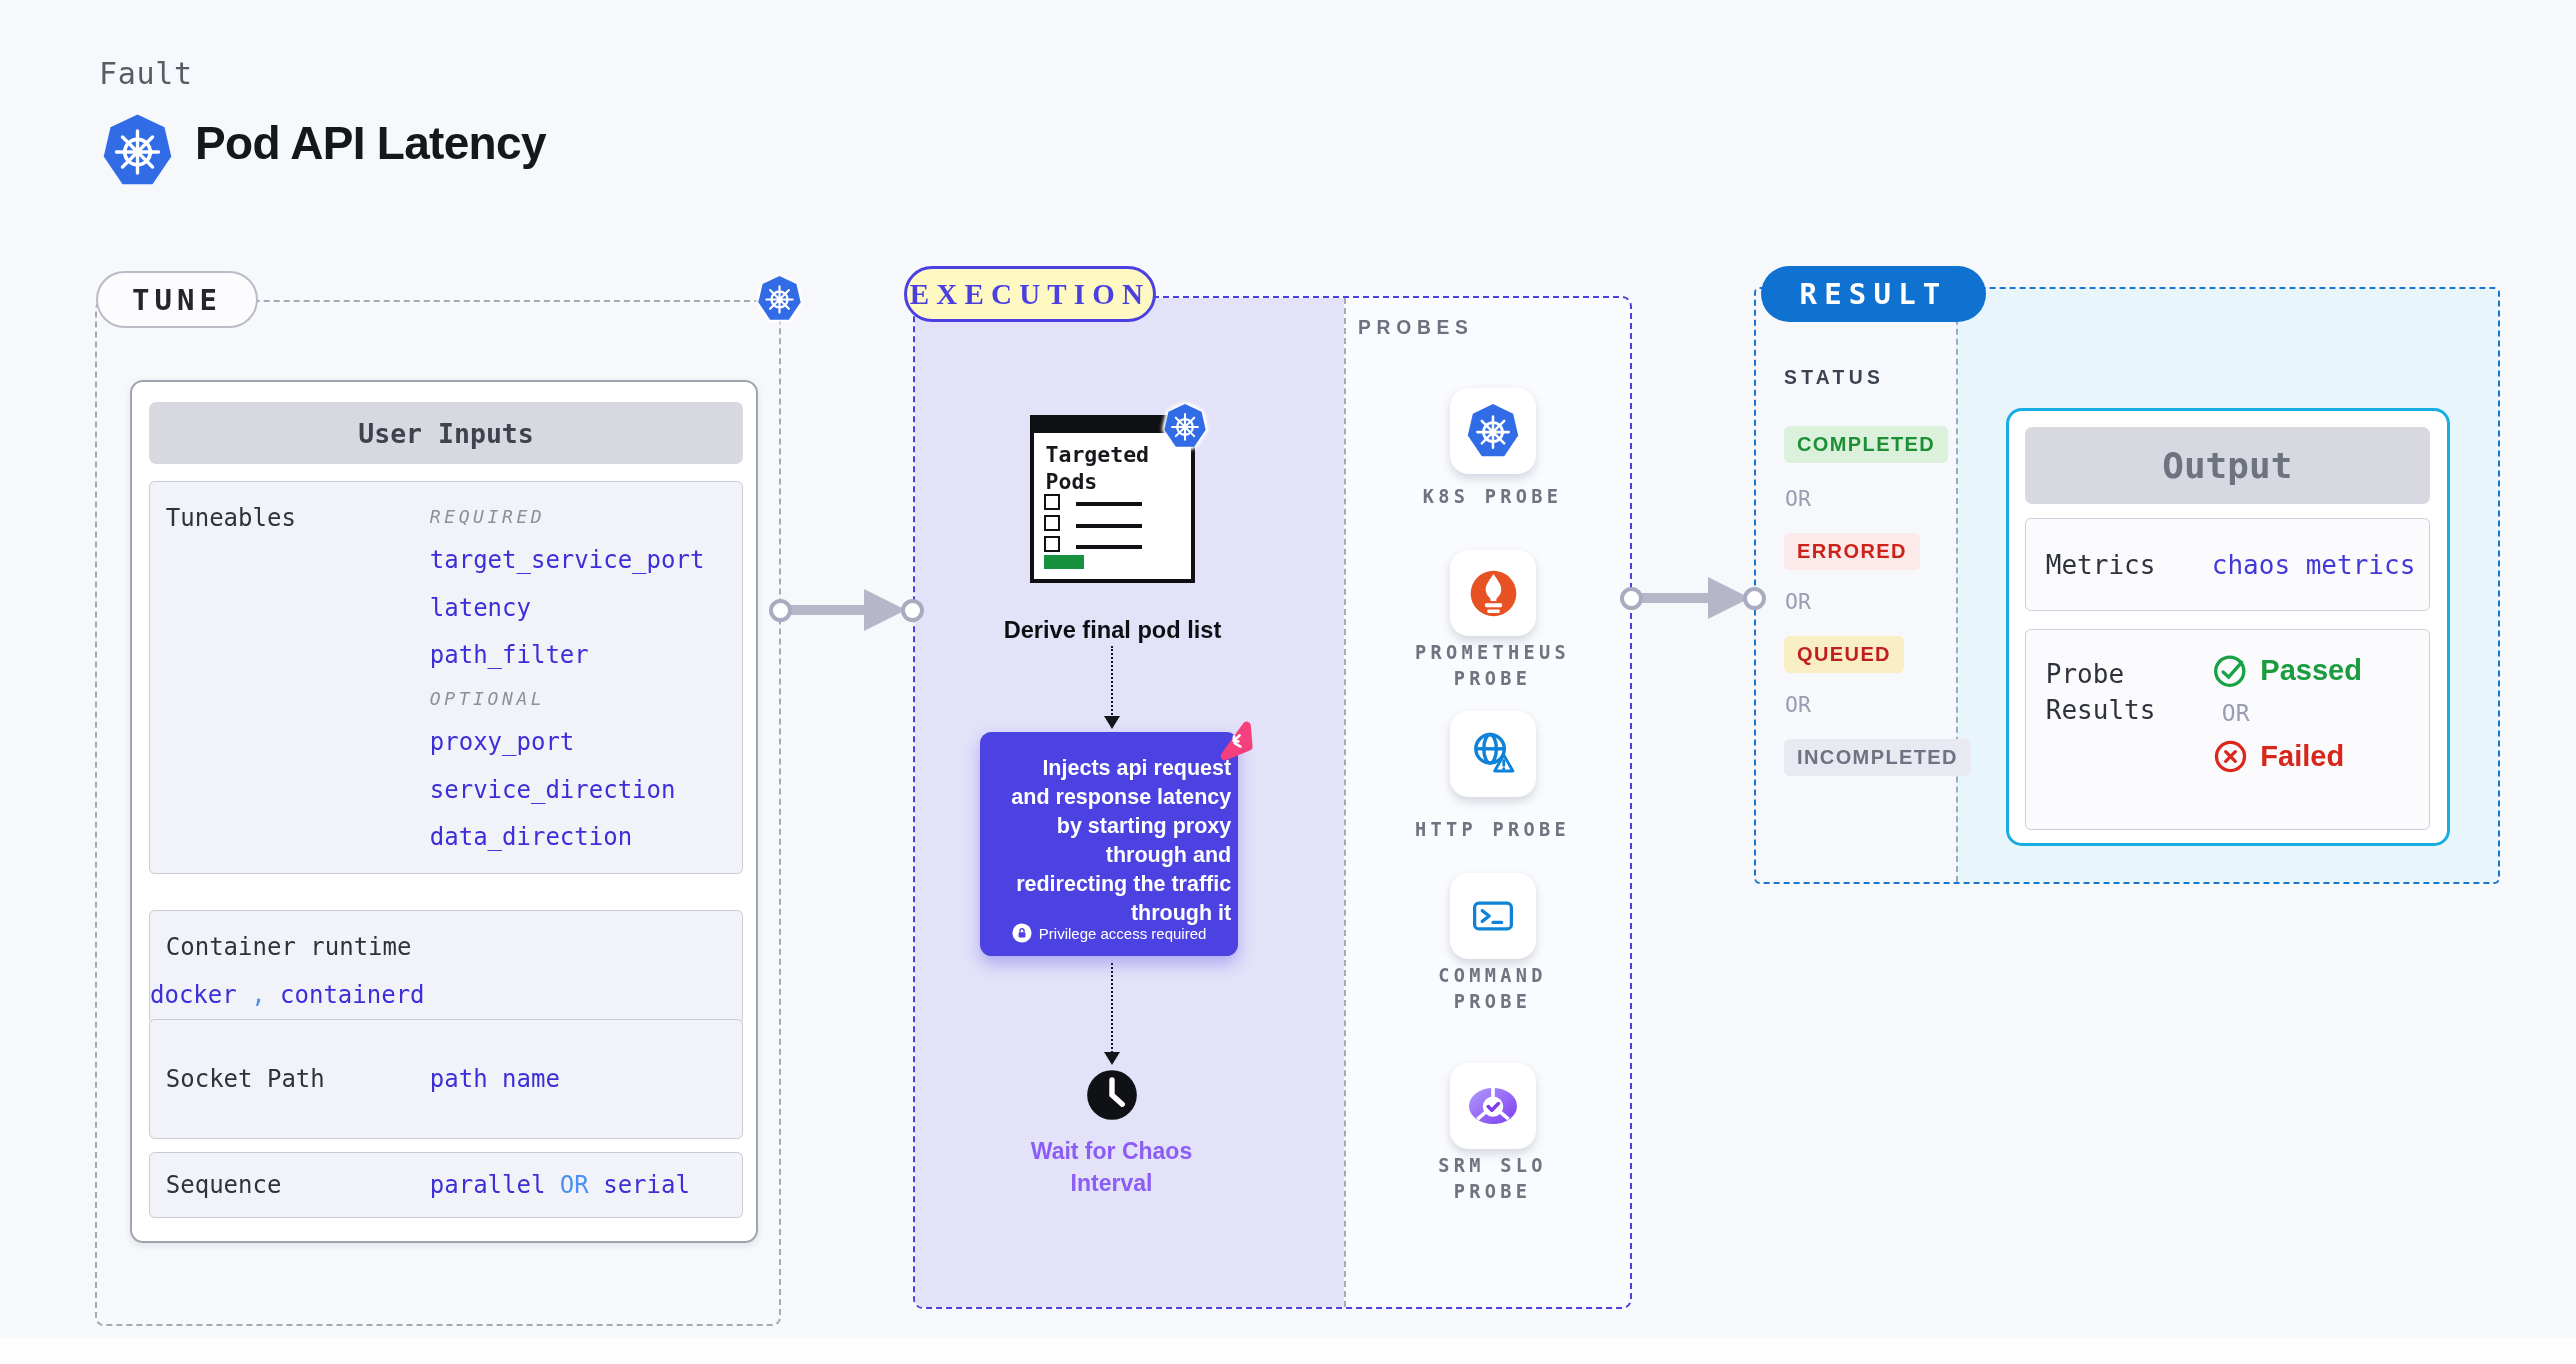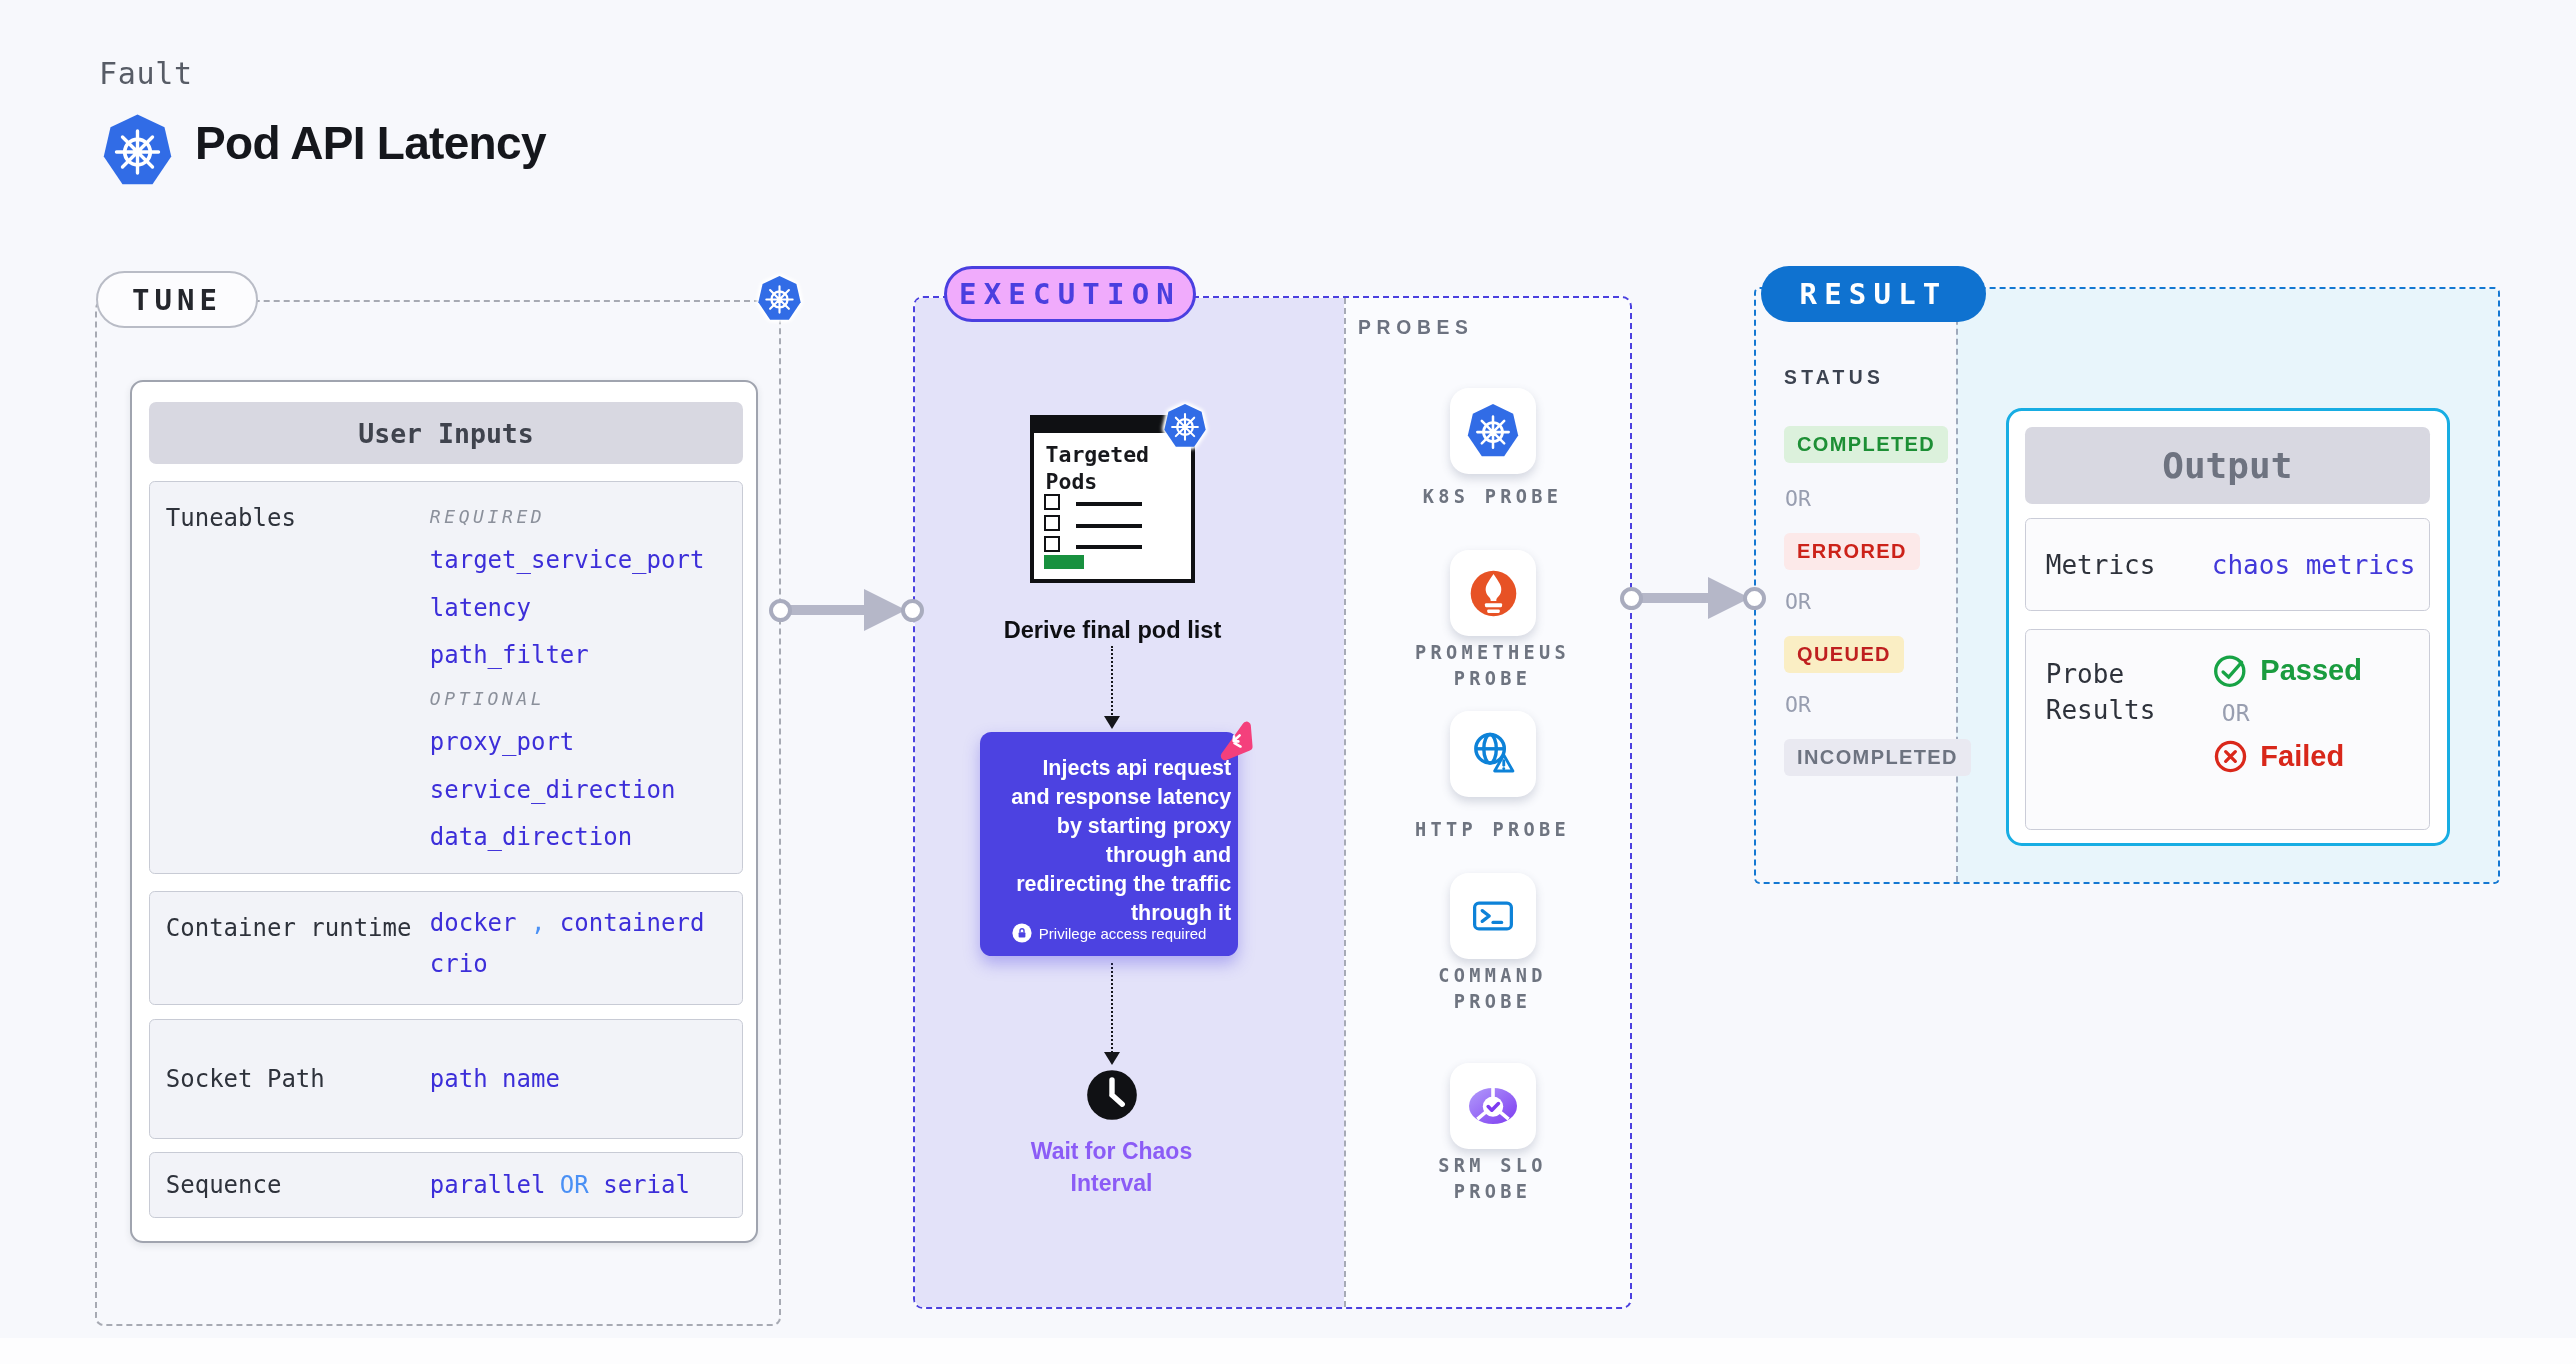--- a/index.html
+++ b/index.html
@@ -13,41 +13,41 @@
   
   .eyebrow{left:99px;top:56px;font-size:30px;color:#575c66;letter-spacing:0.7px;}
   .page-title{left:195px;top:116px;font-size:46px;font-weight:800;color:#15171c;letter-spacing:-0.7px;}
   .halo{filter:drop-shadow(0 0 2.1px #fff) drop-shadow(0 0 1.4px #fff) drop-shadow(0 0 1.4px #fff);}
 
   
   .pill{border-radius:43px;display:flex;align-items:center;justify-content:center;
         font-weight:bold;letter-spacing:7.2px;font-size:29px;z-index:6;}
   .pill-tune{left:96px;top:271px;width:162px;height:57px;background:#fcfcfe;
              border:2.9px solid #b9bcc6;color:#24262c;letter-spacing:5px;}
-  .pill-exec{left:944px;top:266px;width:252px;height:56px;background:#f0abfc;
-             border:3.6px solid #4a3fe0;color:#4a3fdf;}
+  .pill-exec{left:904px;top:266px;width:252px;height:56px;background:#fef9c3;
+             border:3.6px solid #4a3fe0;color:#4a3fdf;font-family:Liberation Serif, serif;}
   .pill-result{left:1761px;top:266px;width:225px;height:56px;background:#0f72d0;
                border:none;color:#ffffff;}
 
   
   .tune-box{left:95px;top:300px;width:686px;height:1026px;border:2.1px dashed #a7aab3;border-radius:8.6px;}
   .ui-card{left:130px;top:380px;width:628px;height:863px;background:#ffffff;border:2.9px solid #a0a4af;
            border-radius:13px;box-shadow:0 2.9px 7.2px rgba(40,45,60,.10);}
   .ui-head{left:17px;top:20px;width:594px;height:62px;background:#d8d8e1;border-radius:7.2px;
            font-size:26.5px;font-weight:bold;color:#3f434d;}
   .ui-row{left:17px;background:#f2f3f8;border:1.4px solid #c8cbd5;border-radius:5.7px;width:594px;
           display:flex;}
   .ui-row .lbl{width:264px;padding:18.6px 0 0 15.8px;font-size:24px;color:#2e323b;line-height:34px;}
   .ui-row .val-col{display:flex;flex-direction:column;padding-top:21.5px;}
   .req-lbl{font-size:18px;letter-spacing:3.6px;color:#8b909b;font-style:italic;}
   .tval{font-size:24px;color:#3c2ed9;}
   .lblue{color:#4a90f5;}
   .row-tuneables{top:99px;height:393px;}
   .row-tuneables .val-col{gap:19.3px;padding-top:24px;}
-  .row-runtime{top:509px;height:114px;}
+  .row-runtime{top:528px;height:114px;flex-direction:column;}
   .row-runtime .val-col{padding-top:17px;gap:13px;}
   .row-socket{top:637px;height:120px;align-items:center;}
   .row-socket .lbl,.row-seq .lbl{padding-top:0;}
   .row-seq{top:770px;height:66px;align-items:center;}
 
   
   .conn-line{height:10px;background:#b5b7c8;z-index:4;}
   .conn-head{width:0;height:0;border-top:21.5px solid transparent;border-bottom:21.5px solid transparent;
              border-left:42px solid #b5b7c8;z-index:4;}
   .conn-node{width:23px;height:23px;border-radius:50%;background:#fff;border:4.3px solid #a9acbe;z-index:5;}

